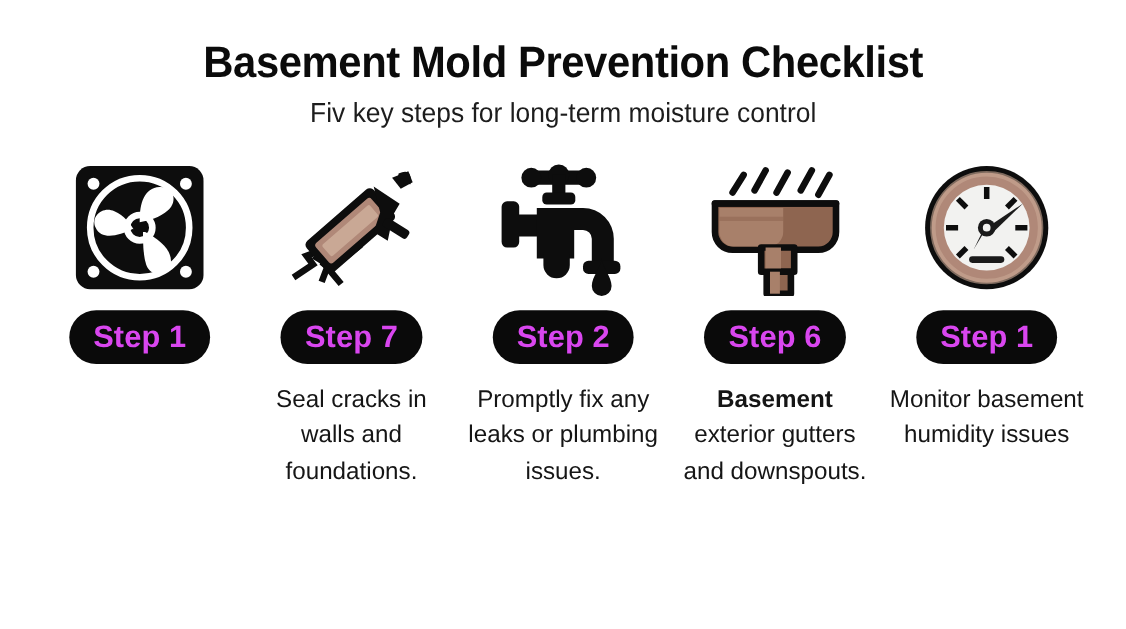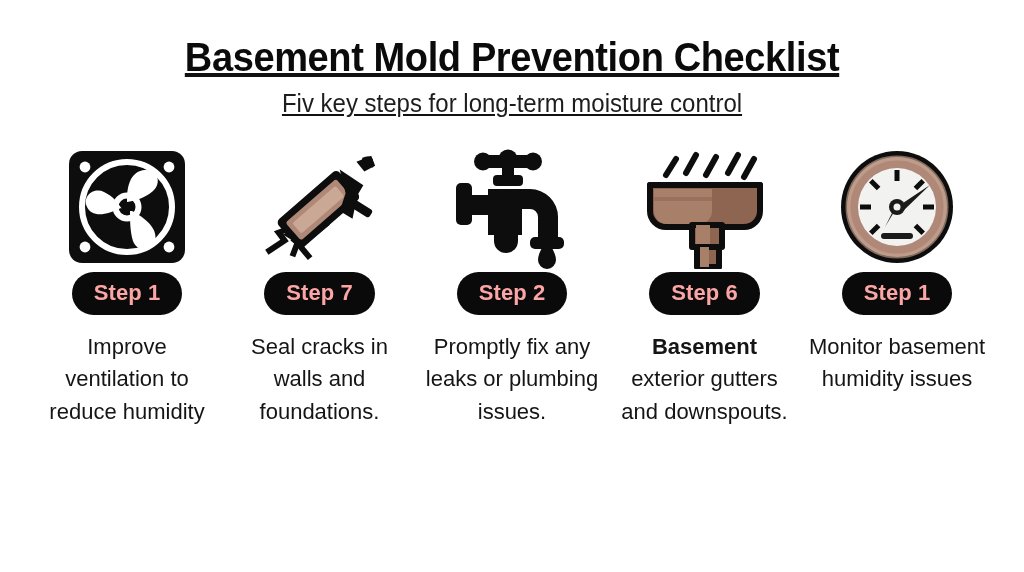--- a/index.html
+++ b/index.html
@@ -25,21 +25,20 @@
     display: flex;
     flex-direction: column;
     align-items: center;
   }
 
   
   .header {
     width: 100%;
     text-align: center;
     padding-top: 36px;
-    text-decoration: underline;
   }
   .title {
     font-family: "Liberation Sans", sans-serif;
     font-size: 40px;
     font-weight: bold;
     letter-spacing: -0.4px;
     color: #0b0b0b;
     line-height: 1.08;
     margin: 0;
     transform: scaleX(0.95);
@@ -74,24 +73,25 @@
   .icon-wrap {
     width: 130px;
     height: 130px;
     display: flex;
     align-items: center;
     justify-content: center;
   }
   .icon-wrap svg { display: block; }
 
   .badge {
+    margin-top: 10px;
     background: #0a0a0a;
-    color: #fca5a5;
+    color: #d946ef;
     border-radius: 999px;
-    font-size: 22px;
+    font-size: 28px;
     font-weight: bold;
     line-height: 1;
     padding: 10px 22px 11px 22px;
     letter-spacing: 0.1px;
     white-space: nowrap;
   }
   .caption {
     margin-top: 16px;
     font-size: 22px;
     line-height: 1.48;
@@ -126,21 +126,20 @@
           <circle cx="62" cy="62" r="45" fill="none" stroke="#ffffff" stroke-width="6"></circle>
           <g fill="#ffffff">
             <path d="M62 55 C62 40 66 26 80 25 C93 24 97 38 88 46 C80 53 70 56 62 57 Z"></path>
             <path d="M67 66 C80 73 93 83 90 96 C87 108 72 107 68 96 C65 87 65 75 65 66 Z"></path>
             <path d="M56 63 C42 70 27 73 22 62 C17 51 29 42 39 47 C48 51 53 58 57 64 Z"></path>
           </g>
           <circle cx="62" cy="62" r="11.5" fill="none" stroke="#ffffff" stroke-width="6"></circle>
         </svg>
       </div>
       <div class="badge">Step 1</div>
-      <div class="caption"><span>Improve ventilation to reduce humidity</span></div>
     </div>
 
     <div class="step">
       <div class="icon-wrap">
         <svg width="132" height="124" viewBox="0 0 132 124" aria-hidden="true">
           <g>
 
             <path d="M12 108 L30 96 L24 88 L40 82 L33 74 L46 70" fill="none" stroke="#0d0d0d" stroke-width="6" stroke-linejoin="miter" stroke-linecap="butt"></path>
             <path d="M38 112 L44 96 L34 90 L45 82" fill="none" stroke="#0d0d0d" stroke-width="6" stroke-linejoin="miter"></path>
             <path d="M56 114 L46 102 L52 94" fill="none" stroke="#0d0d0d" stroke-width="6" stroke-linejoin="miter"></path>

